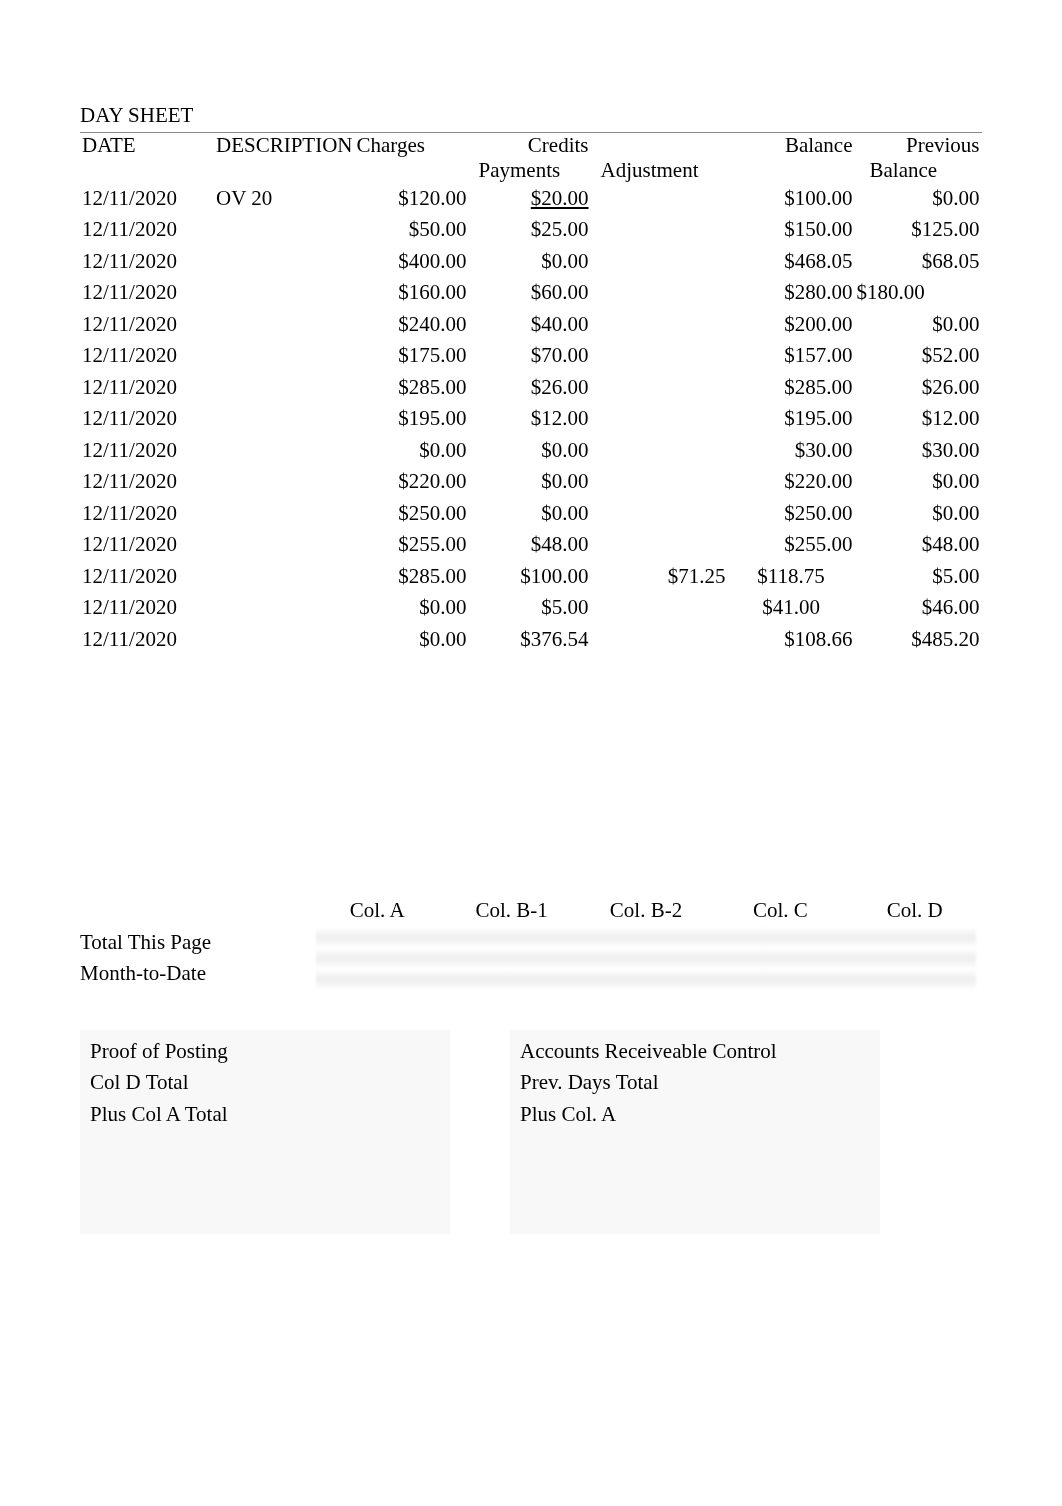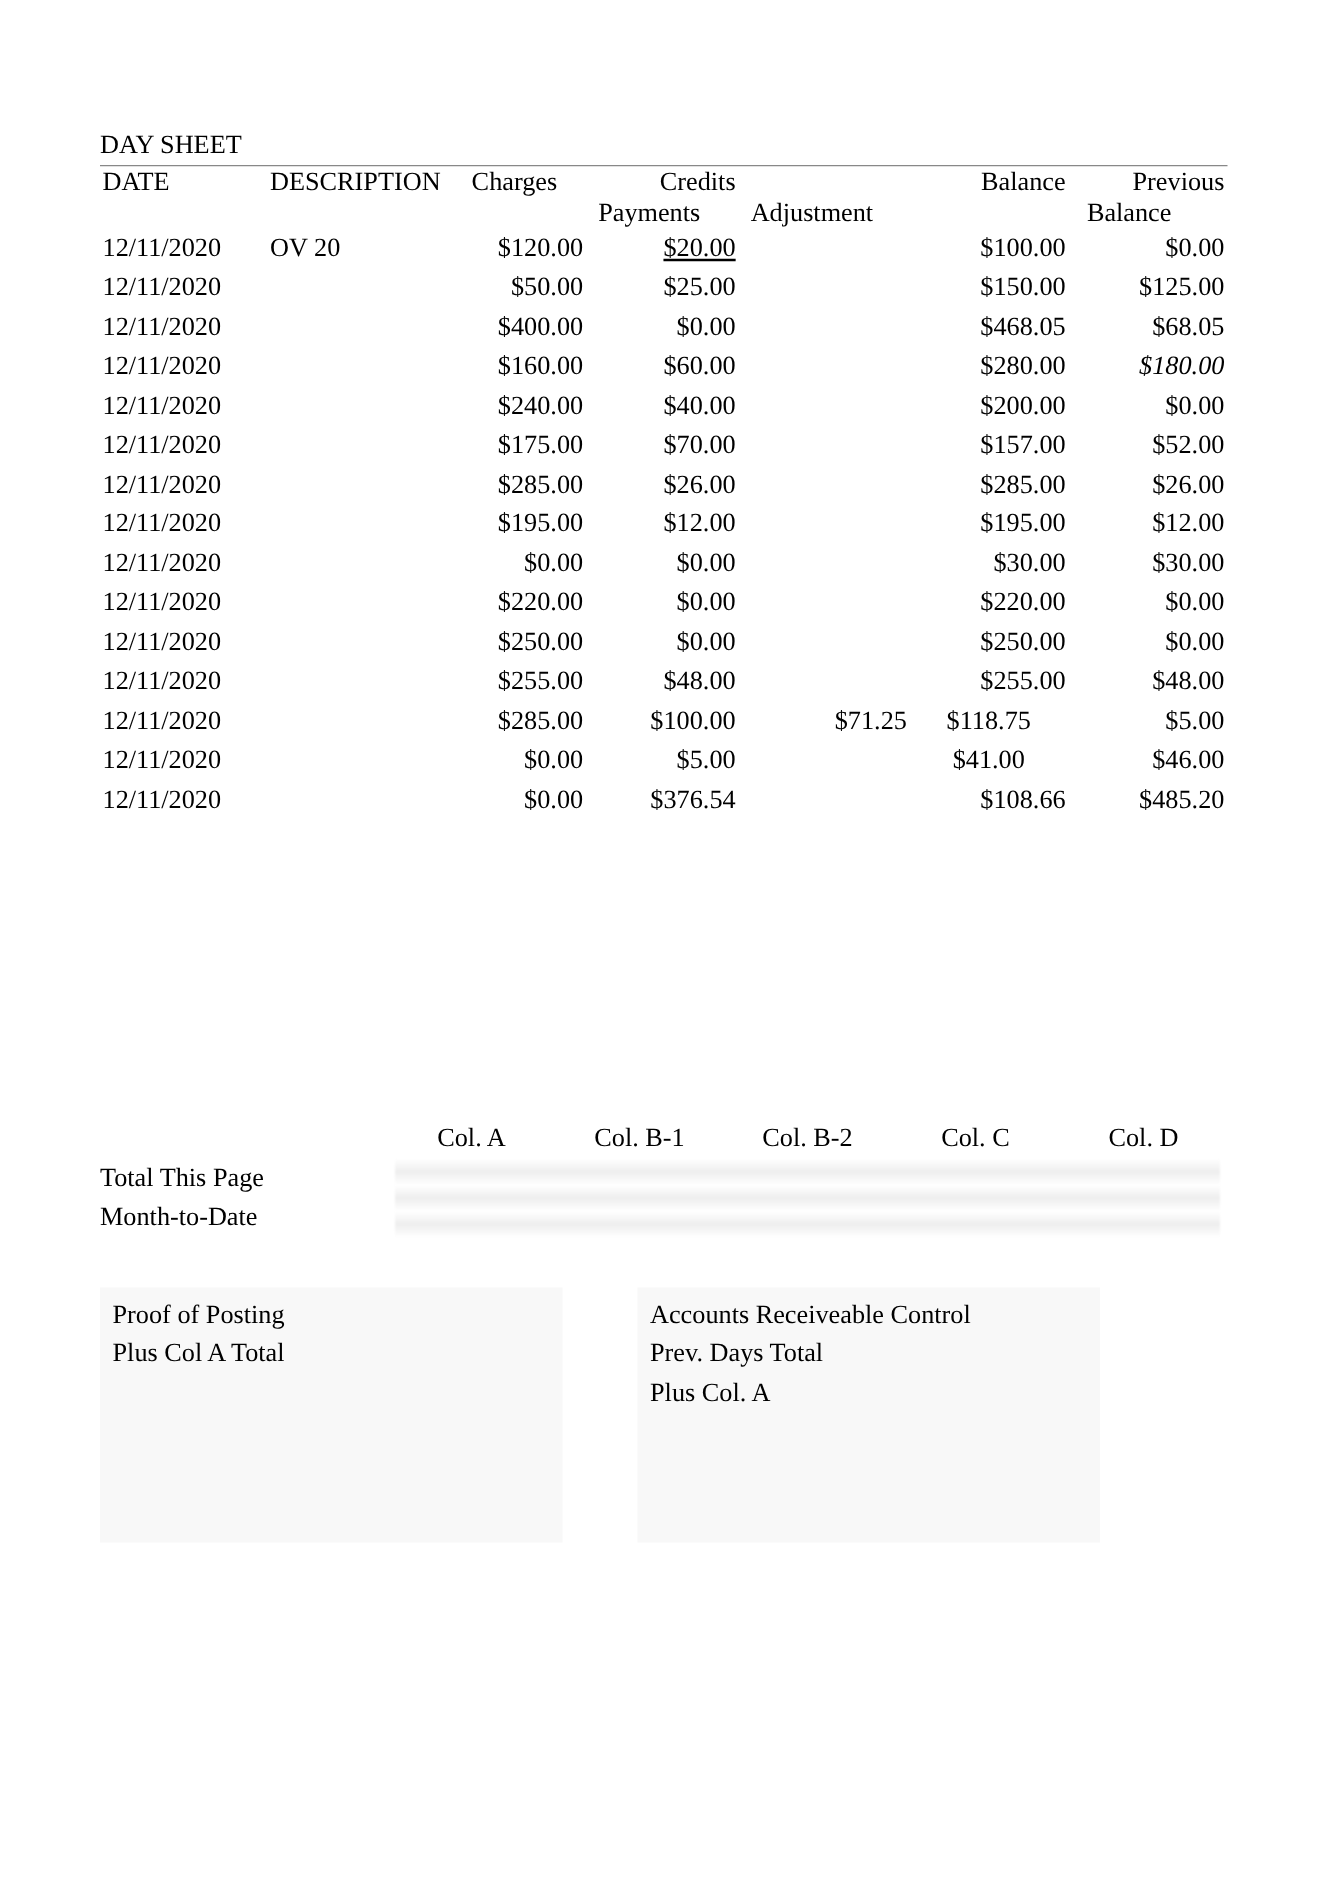--- a/index.html
+++ b/index.html
@@ -92,21 +92,21 @@
 </head>
 <body>
 
 <div class="title-row cell">DAY SHEET</div>
 
 <table class="main-table">
   <tbody>
       <tr>
     <td class="col-date hdr">DATE</td>
     <td class="col-desc hdr">DESCRIPTION</td>
-    <td class="col-charges hdr" style="text-align:center;font-family:Liberation Serif, serif;">Charges</td>
+    <td class="col-charges hdr" style="text-align:left;font-family:Liberation Serif, serif;">Charges</td>
     <td class="col-pay hdr-credits">Credits</td>
     <td class="col-adj"></td>
     <td class="col-bal hdr-balance">Balance</td>
     <td class="col-prev hdr-previous">Previous</td>
   </tr>
   <tr>
     <td class="col-date"></td>
     <td class="col-desc"></td>
     <td class="col-charges"></td>
     <td class="col-pay hdr" style="text-align:left; padding-left:10px;">Payments</td>
@@ -143,21 +143,21 @@
         <td class="col-bal cell" style="text-align: right;">$468.05</td>
         <td class="col-prev cell" style="text-align: right;">$68.05</td>
       </tr>
       <tr>
         <td class="col-date cell" style="text-align: left;">12/11/2020</td>
         <td class="col-desc cell" style="text-align: left;"></td>
         <td class="col-charges cell" style="text-align: right;">$160.00</td>
         <td class="col-pay cell" style="text-align: right;">$60.00</td>
         <td class="col-adj cell" style="text-align: right;"></td>
         <td class="col-bal cell" style="text-align: right;">$280.00</td>
-        <td class="col-prev cell" style="text-align: right; font-style: italic;">$180.00</td>
+        <td class="col-prev cell" style="text-align: left;">$180.00</td>
       </tr>
       <tr>
         <td class="col-date cell" style="text-align: left;">12/11/2020</td>
         <td class="col-desc cell" style="text-align: left;"></td>
         <td class="col-charges cell" style="text-align: right;">$240.00</td>
         <td class="col-pay cell" style="text-align: right;">$40.00</td>
         <td class="col-adj cell" style="text-align: right;"></td>
         <td class="col-bal cell" style="text-align: right;">$200.00</td>
         <td class="col-prev cell" style="text-align: right;">$0.00</td>
       </tr>
@@ -287,20 +287,21 @@
               </td>
             </tr>
       </tbody>
         </table>
     </div>
   </div>
 
   <div class="bottom-grid">
     <div class="bottom-col">
       <div class="bot-row">Proof of Posting</div>
+      <div class="bot-row">Col D Total</div>
       <div class="bot-row">Plus Col A Total</div>
       <div class="bot-row"><span class="blur-placeholder"></span></div>
       <div class="bot-row"><span class="blur-placeholder"></span></div>
       <div class="bot-row"><span class="blur-placeholder"></span></div>
     </div>
     <div class="bottom-col">
       <div class="bot-row">Accounts Receiveable Control</div>
       <div class="bot-row">Prev. Days Total</div>
       <div class="bot-row">Plus Col. A</div>
       <div class="bot-row"><span class="blur-placeholder"></span></div>

